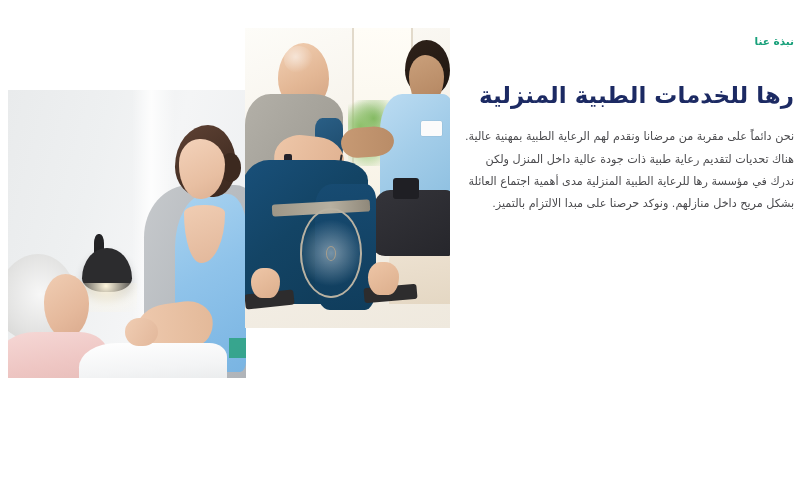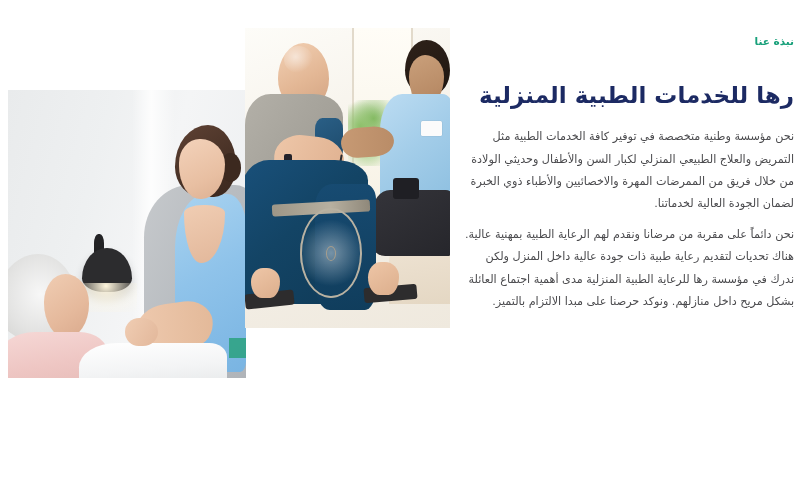--- a/index.html
+++ b/index.html
@@ -407,19 +407,18 @@
 
   </div>
 
   <div class="content">
 
     <div class="eyebrow">نبذة عنا</div>
 
     <h1 class="headline">رها للخدمات الطبية المنزلية</h1>
 
     <div class="body-copy">
-      <p>نحن مؤسسة وطنية متخصصة في توفير كافة الخدمات الطبية مثل التمريض والعلاج الطبيعي المنزلي لكبار السن والأطفال وحديثي الولادة من خلال فريق من الممرضات المهرة والاخصائيين والأطباء ذوي الخبرة لضمان الجودة العالية لخدماتنا.</p>
       <p>نحن دائماً على مقربة من مرضانا ونقدم لهم الرعاية الطبية بمهنية عالية. هناك تحديات لتقديم رعاية طبية ذات جودة عالية داخل المنزل ولكن ندرك في مؤسسة رها للرعاية الطبية المنزلية مدى أهمية اجتماع العائلة بشكل مريح داخل منازلهم. ونوكد حرصنا على مبدا الالتزام بالتميز.</p>
     </div>
 
   </div>
 
 </div>
 
 </body></html>

